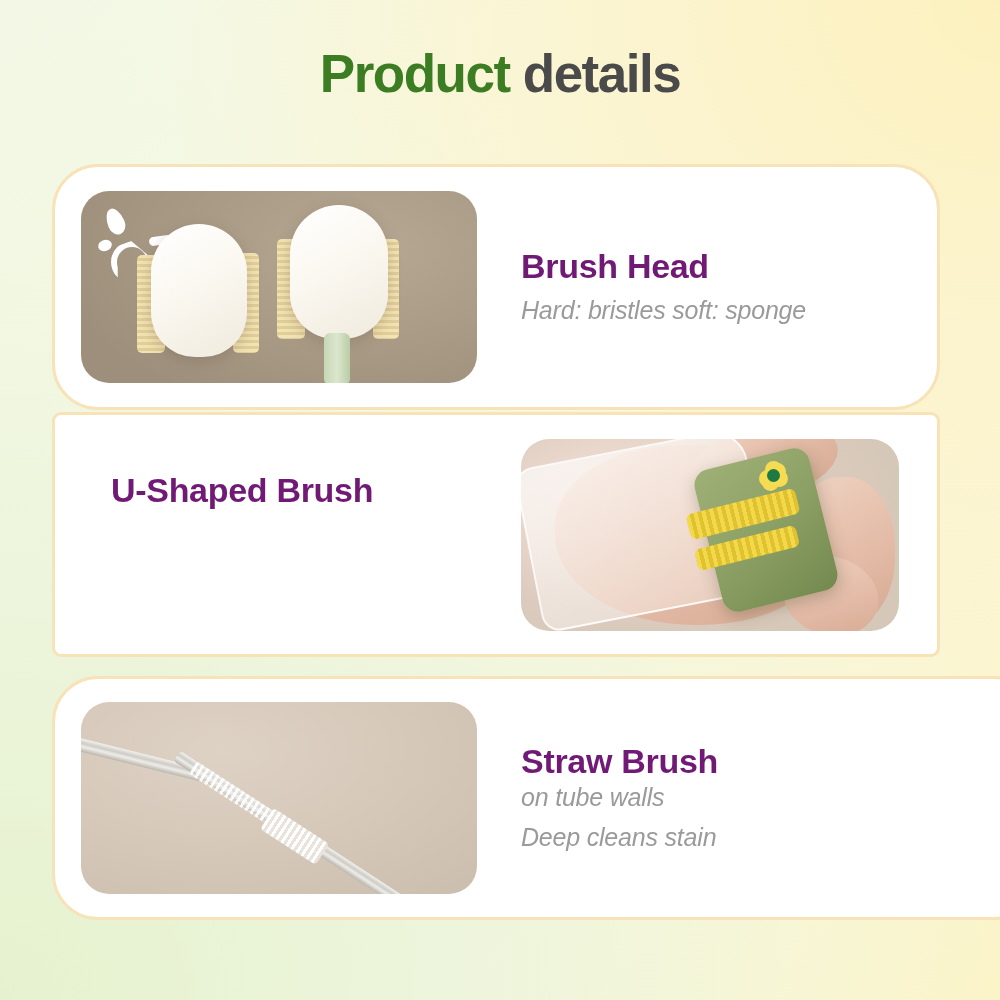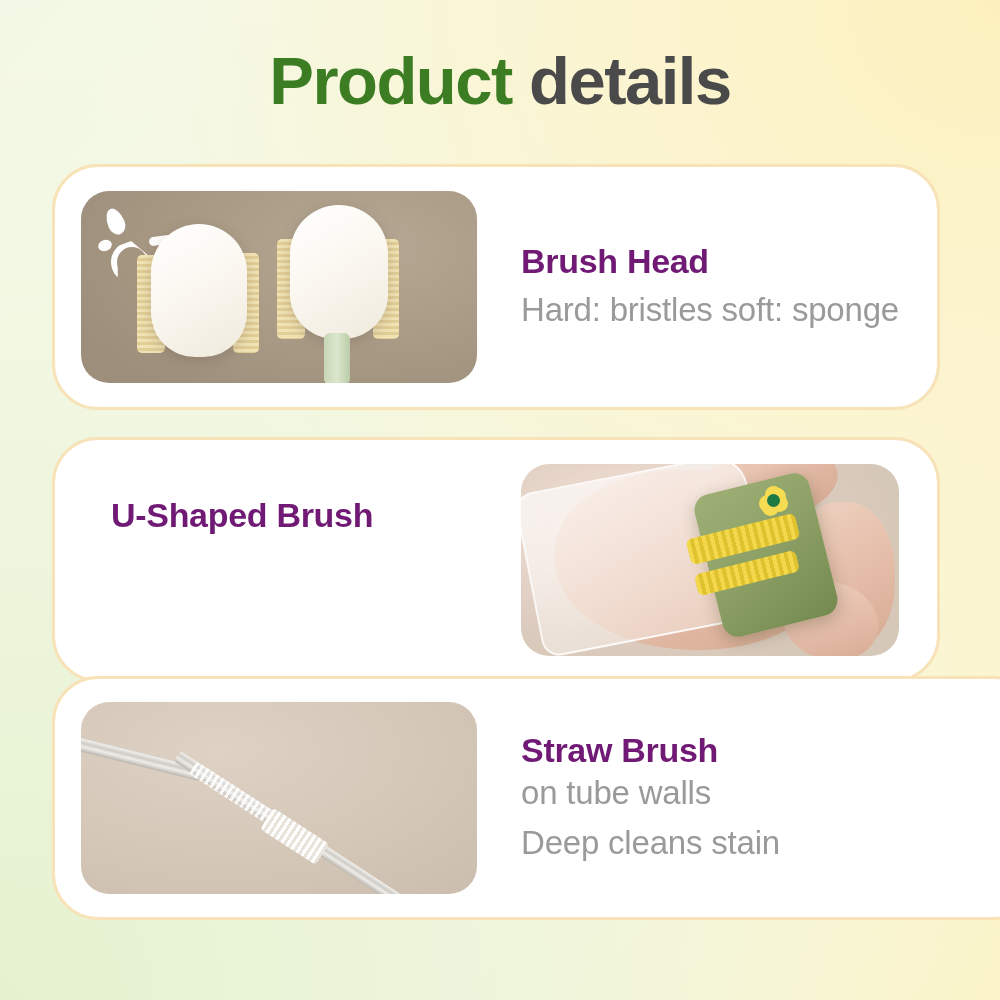--- a/index.html
+++ b/index.html
@@ -16,64 +16,65 @@
     background:
       radial-gradient(120% 110% at 100% 0%, #FCF1BE 0%, #FCF3CB 22%, rgba(252,243,203,0.55) 45%, rgba(252,243,203,0.0) 70%),
       radial-gradient(130% 120% at 0% 100%, #E6F2CF 0%, #EDF5DC 35%, rgba(240,247,224,0.4) 62%, rgba(240,247,224,0) 85%),
       linear-gradient(135deg, #F3F8E6 0%, #F7F9E4 40%, #FBF6D6 75%, #FDF3C4 100%);
   }
 
   
   #title {
     position:absolute; left:0; right:0; top:47px;
     text-align:center;
-    font-size:67px;
+    font-size:53px;
     font-weight:bold;
     letter-spacing:-1.5px;
     line-height:1;
     white-space:nowrap;
   }
   #title .g { color:#3C7D24; }
   #title .d { color:#4A4A4A; }
 
   
   .card {
     position:absolute;
     background:#FFFFFF;
     border:3px solid #F8E2B7;
     border-radius:46px;
     display:flex;
     align-items:center;
     overflow:hidden;
   }
   #card-1 { left:52px; top:164px; width:888px; height:246px; }
-  #card-2 { left:52px; top:437px; width:888px; height:245px; }
+  #card-2 { left:52px; top:412px; width:888px; height:245px;border-radius:9px; }
   #card-3 { left:52px; top:676px; width:988px; height:244px; }
 
   .photo {
     position:relative;
     border-radius:28px;
     overflow:hidden;
     flex:0 0 auto;
   }
   .txt { flex:1 1 auto; }
   .headline {
     font-size:34px;
     font-weight:bold;
     color:#701a75;
     letter-spacing:-0.3px;
     line-height:1.15;
     white-space:nowrap;
   }
   .sub {
-    font-size:33px;
+    font-size:25px;
     color:#9A9A9A;
     line-height:1.32;
     margin-top:7px;
     letter-spacing:-0.2px;
+    font-style:italic;
   }
 
   
   #card-1 .photo { width:396px; height:192px; margin-left:26px; }
   #photo-1-bg {
     position:absolute; inset:0;
     background:
       radial-gradient(80% 90% at 72% 30%, #B6A894 0%, #AC9D88 45%, #9E8F7C 100%);
   }
   .bristle {

